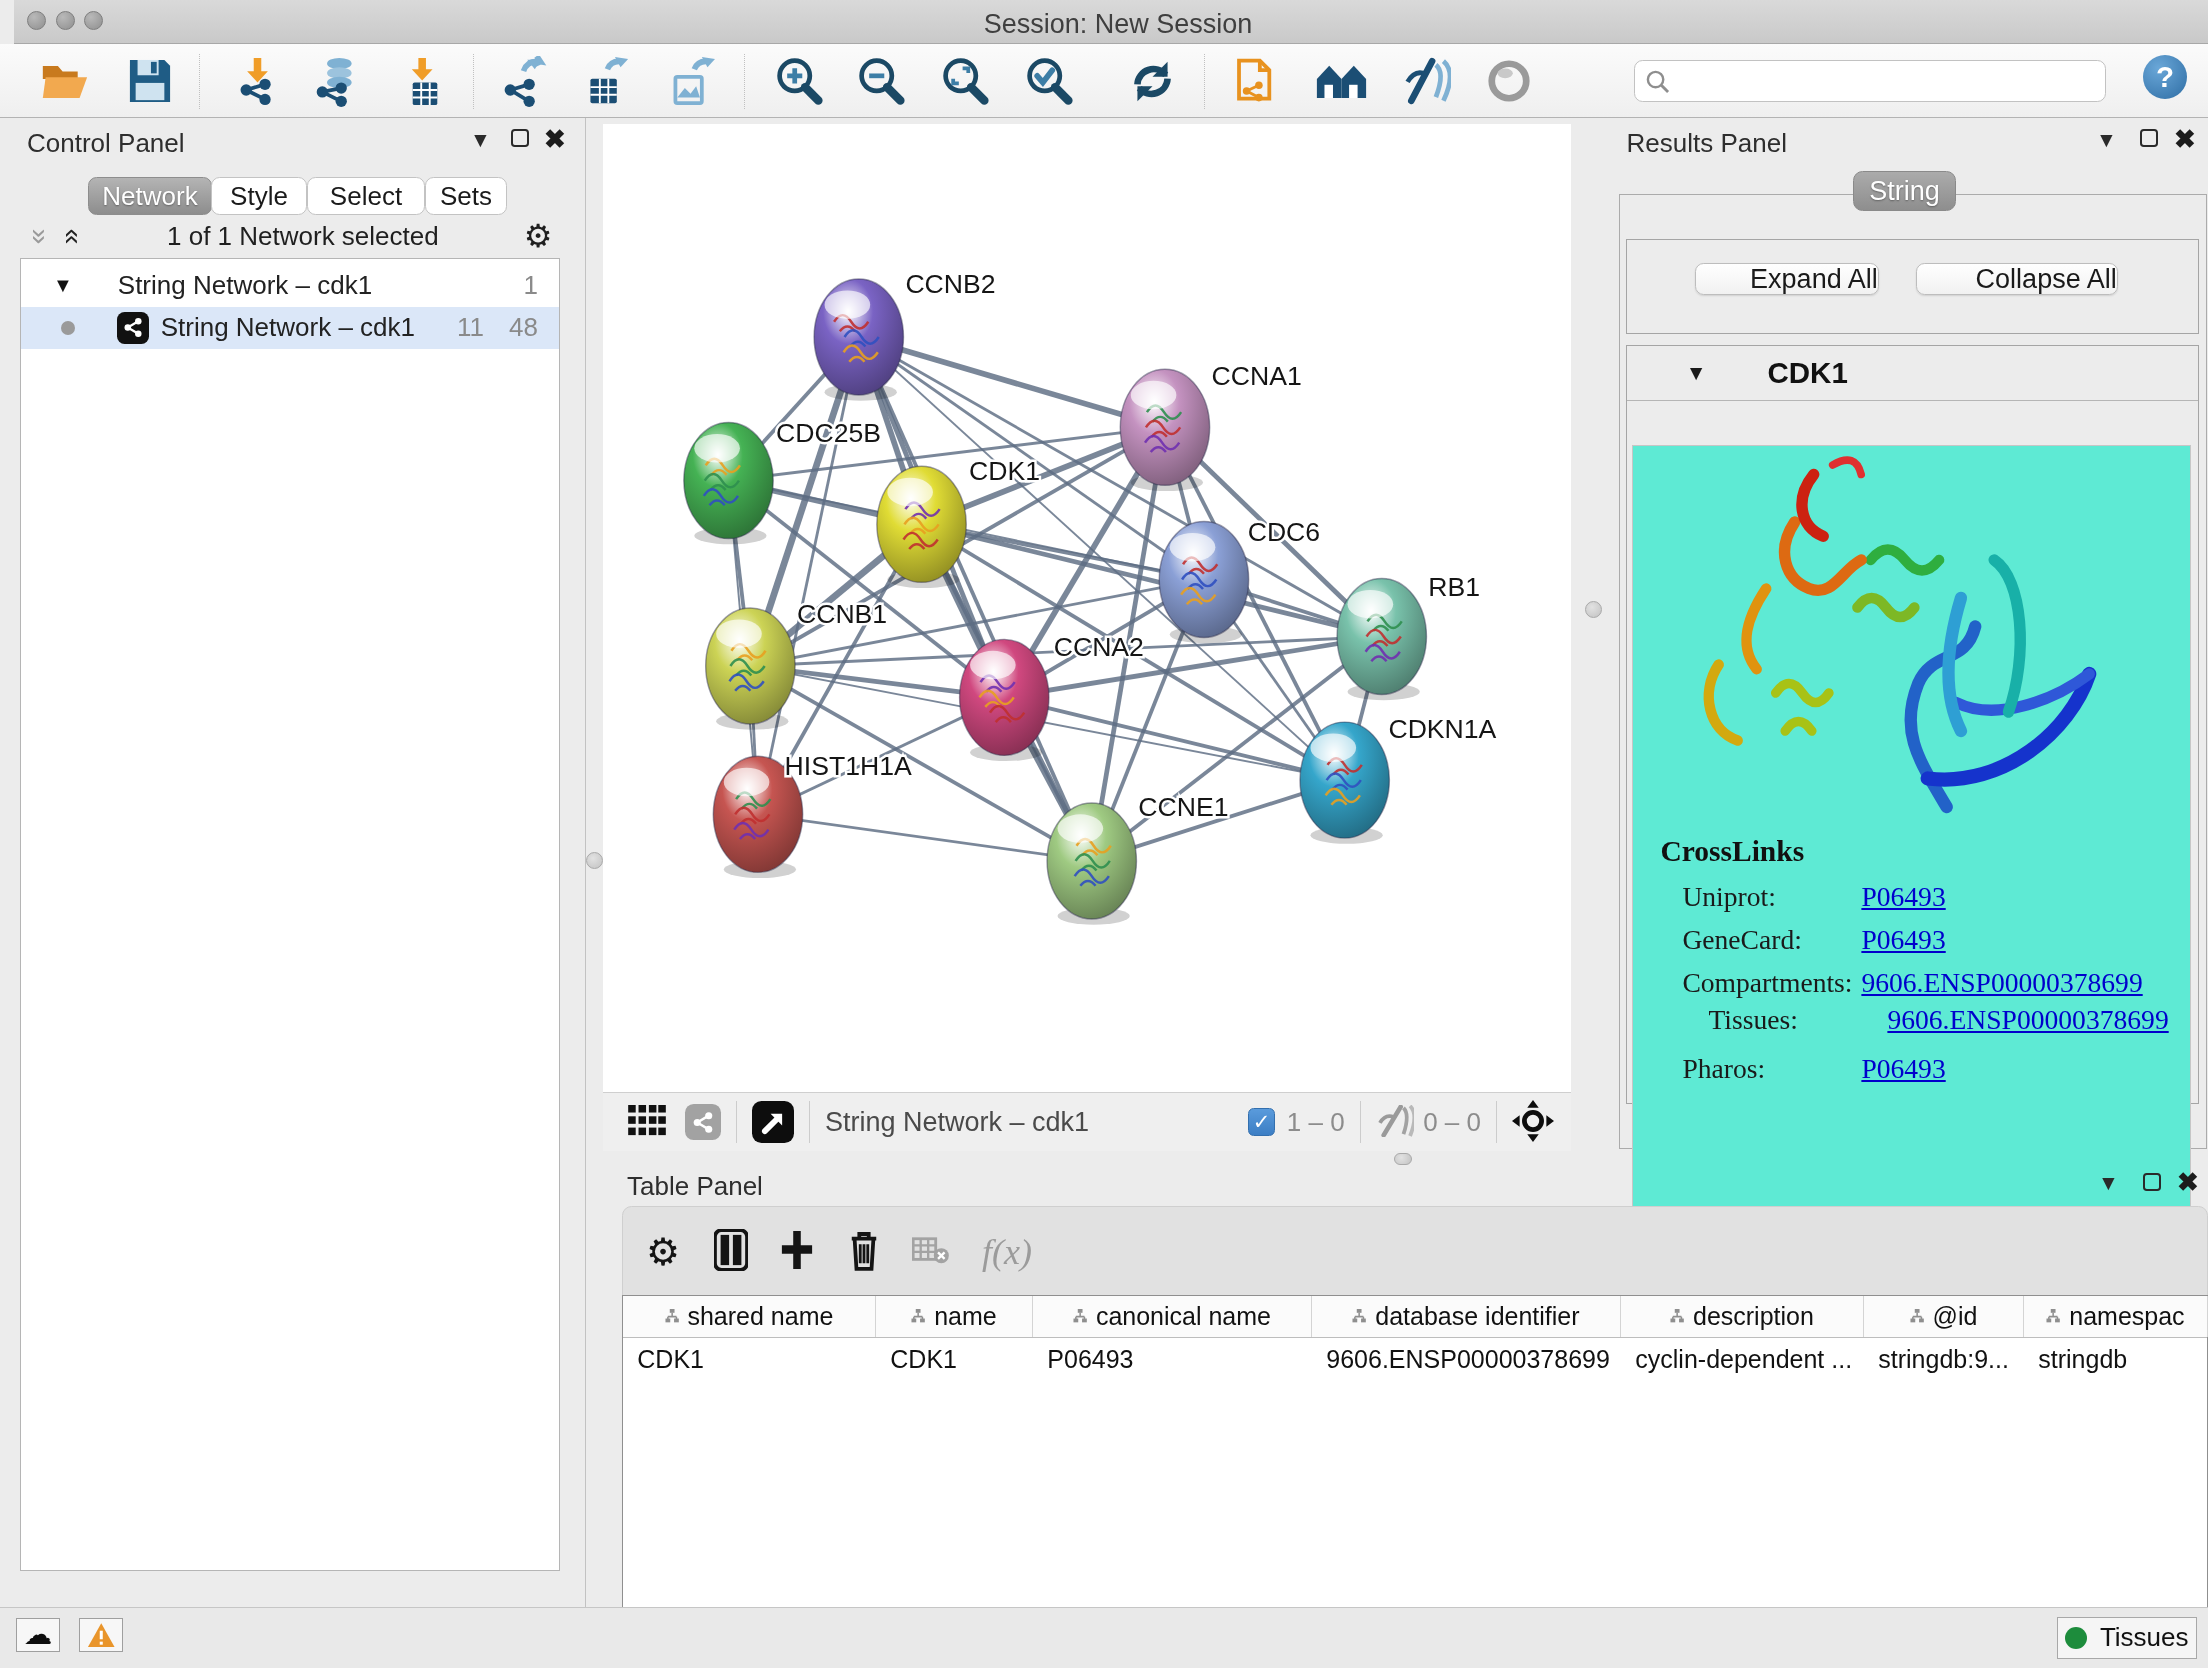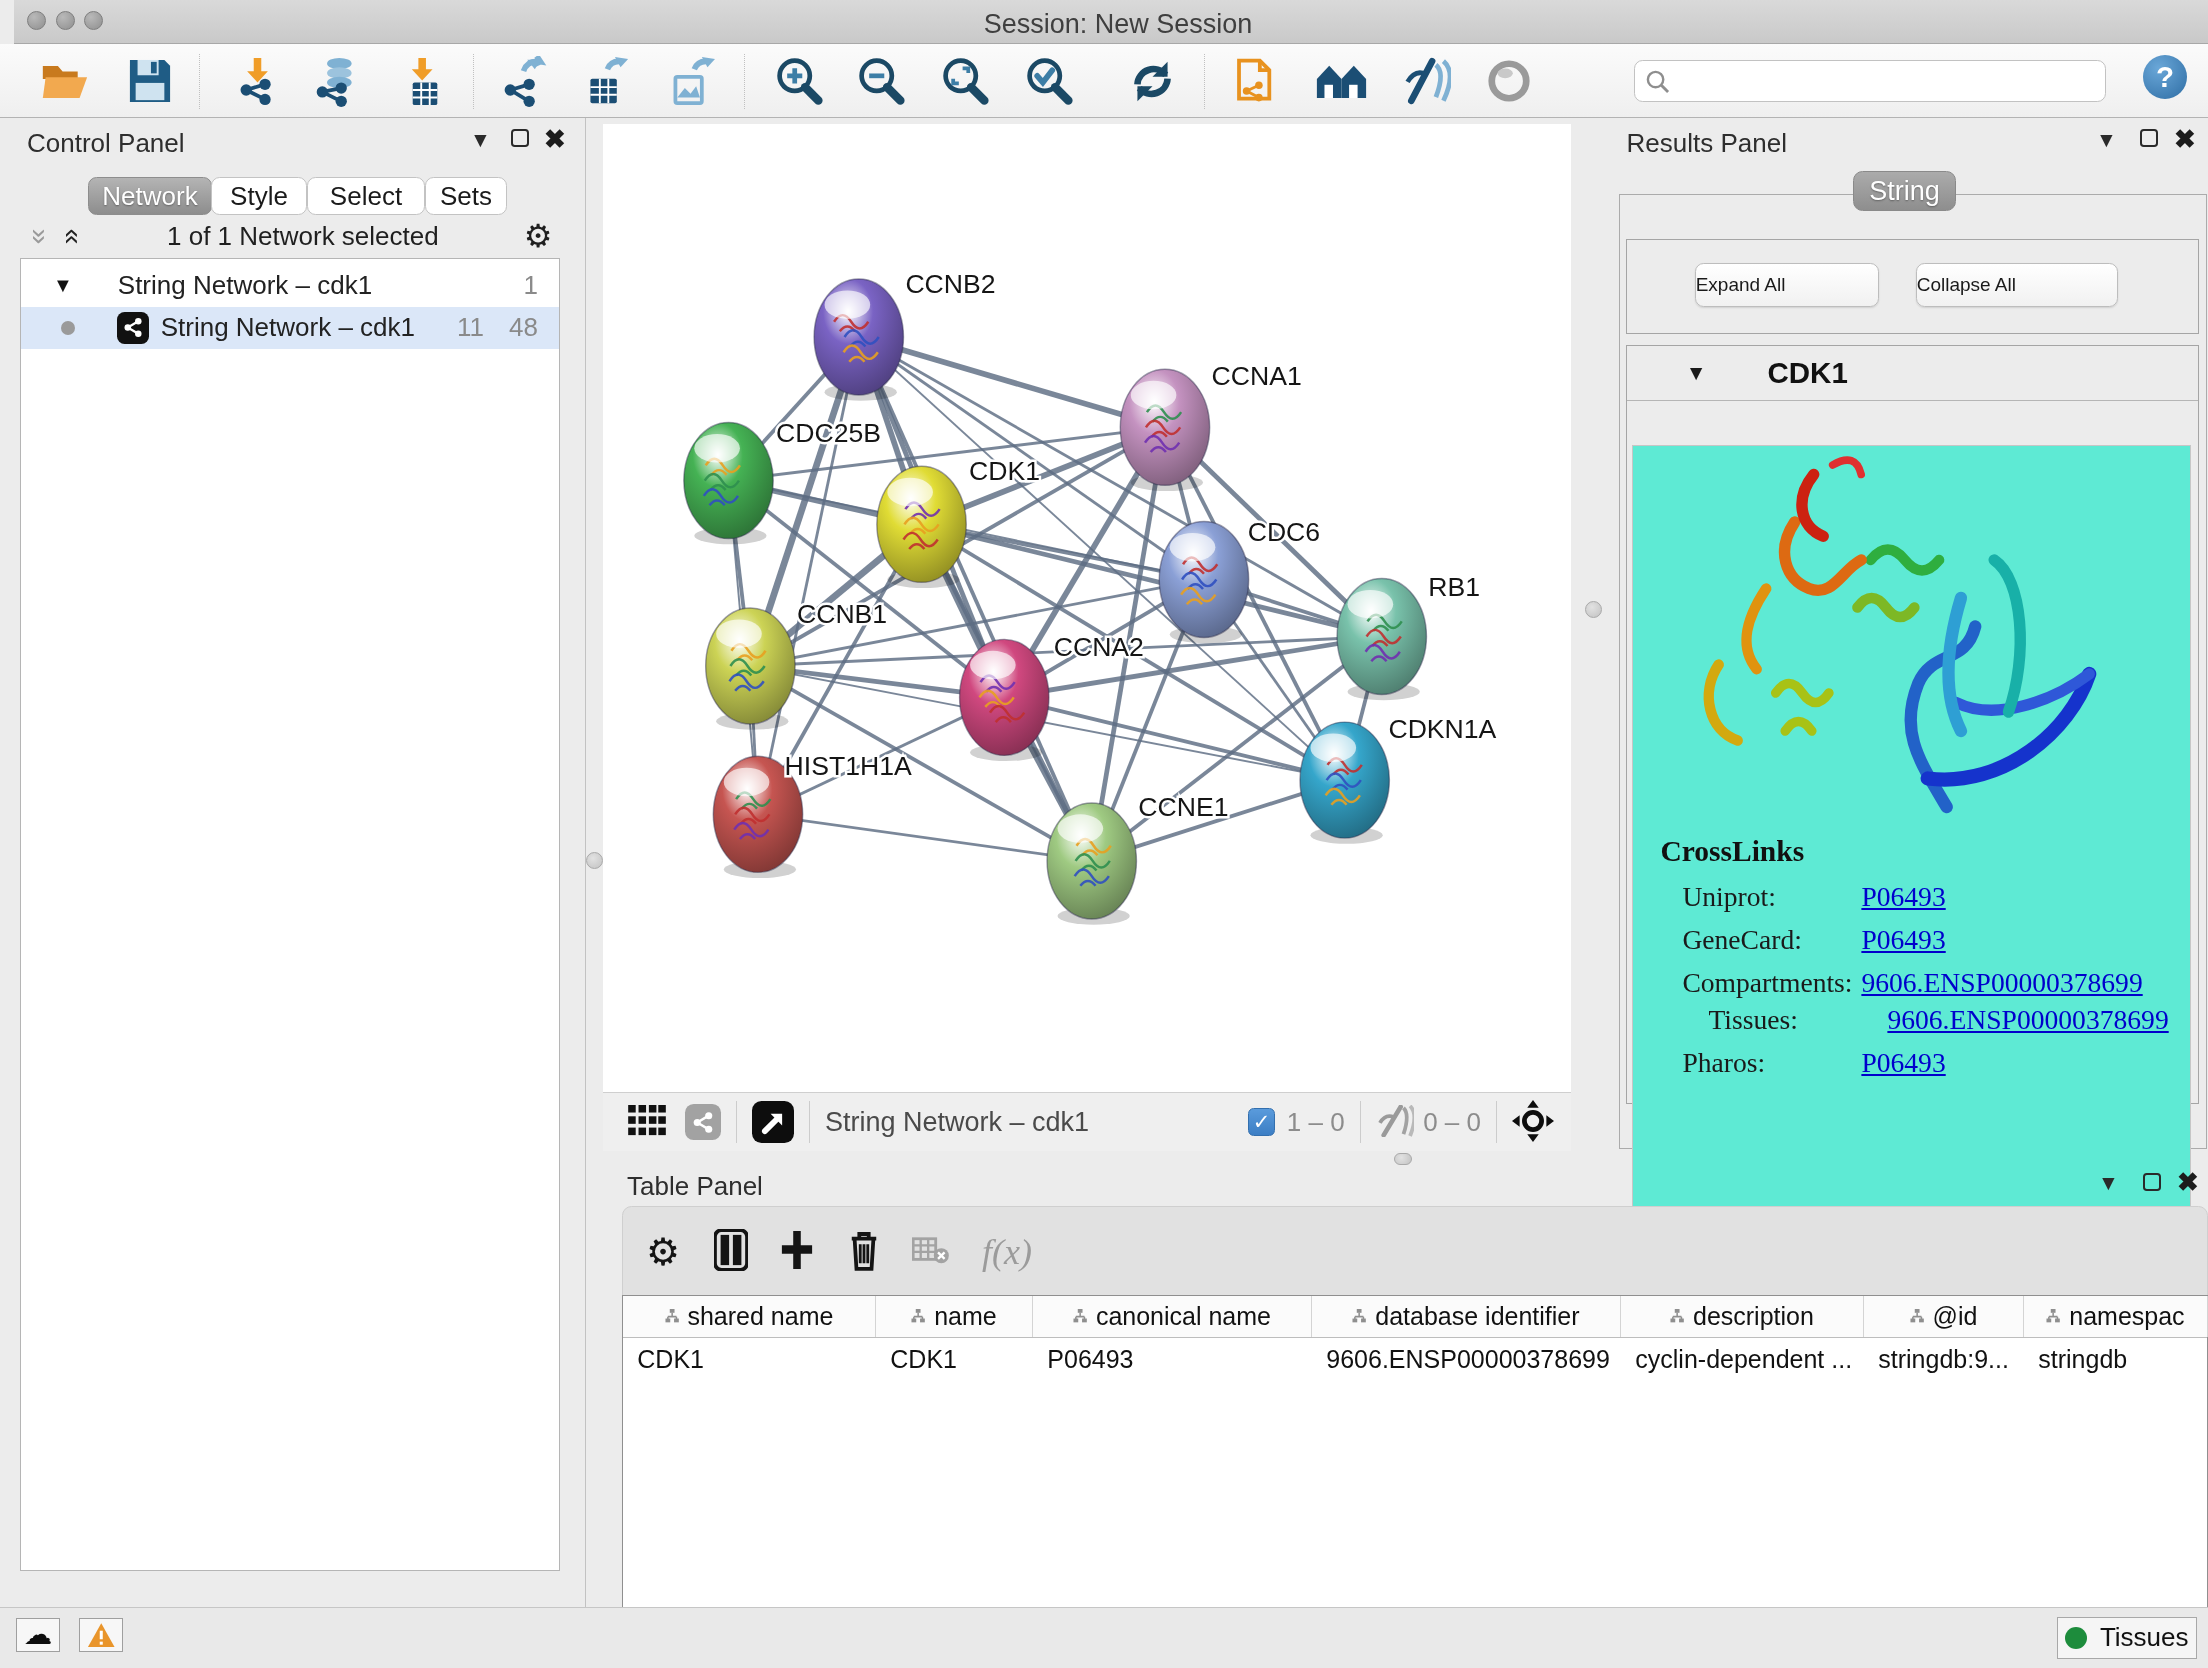--- a/index.html
+++ b/index.html
@@ -78,23 +78,23 @@
   .knob { border-radius:50%; background:radial-gradient(circle at 40% 35%, #e2e2e2, #c2c2c2); border:1px solid #a9a9a9; }
 
   
   .results-panel { left:1617px; top:118px; width:592px; height:1037px; }
   .rp-tab { left:1853px; top:171px; width:103px; height:40px; border-radius:9.5px;
     background:linear-gradient(#ababab,#8e8e8e); border:1px solid #8a8a8a;
     color:#fff; font-size:27px; display:flex; align-items:center; justify-content:center;
     text-shadow:0 1px 1.9px rgba(0,0,0,.35); z-index:3; }
   .rp-outer { left:1619px; top:194px; width:588px; height:955px; border:1.9px solid #ababab; background:#ececec; }
   .rp-subbox { left:5.7px; top:44px; width:573px; height:95px; border:1.9px solid #a5a5a5; }
-  .rp-btn { top:23px; height:44px; background:linear-gradient(#ffffff,#f1f1f1);
-    border:1px solid #bdbdbd; border-radius:8.6px; font-size:19px; color:#1a1a1a;
-    display:flex; align-items:center; justify-content:flex-start; box-shadow:0 1px 1.9px rgba(0,0,0,.12); }
+  .rp-btn { top:23px; height:32px; background:linear-gradient(#ffffff,#f1f1f1);
+    border:1px solid #bdbdbd; border-radius:8.6px; font-size:27px; color:#1a1a1a;
+    display:flex; align-items:center; justify-content:flex-end; box-shadow:0 1px 1.9px rgba(0,0,0,.12); }
   .rp-card { left:5.7px; top:150px; width:573px; height:759px; border:1.9px solid #a5a5a5; }
   .rp-cardheader { height:55px; border-bottom:1px solid #b5b5b5; display:flex; align-items:center; }
   .rp-gene { font-size:29.5px; font-weight:bold; color:#111; }
   .rp-desc { font-size:27px; color:#1a1a1a; }
   .rp-inner { left:5.7px; top:99px; width:559px; height:774px; border:1px solid #c6c6c6; background:#5eead4; }
   .serif { font-family:"Liberation Serif", serif; }
   .xl-title { font-size:29.5px; font-weight:bold; color:#111; }
   .xl-label { font-size:27.6px; color:#1a1a1a; }
   .xl-link { font-size:27.6px; color:#0000cc; text-decoration:underline; }
 
@@ -672,21 +672,21 @@
               <span class="serif xl-link">P06493</span>
             </div>
             <div style="display: flex; height: 43px; align-items: center;">
               <span class="serif xl-label" style="width: 179px;">Compartments:</span>
               <span class="serif xl-link">9606.ENSP00000378699</span>
             </div>
             <div style="display: flex; height: 43px; align-items: flex-start; margin-left: 26px;">
               <span class="serif xl-label" style="width: 179px;">Tissues:</span>
               <span class="serif xl-link">9606.ENSP00000378699</span>
             </div>
-            <div style="display: flex; height: 43px; align-items: flex-start;">
+            <div style="display: flex; height: 43px; align-items: center;">
               <span class="serif xl-label" style="width: 179px;">Pharos:</span>
               <span class="serif xl-link">P06493</span>
             </div>
           </div>
       </div>
     </div>
   </div>
 
   <div class="abs table-panel">
     <div class="abs" style="left:41px; top:5.7px;">

